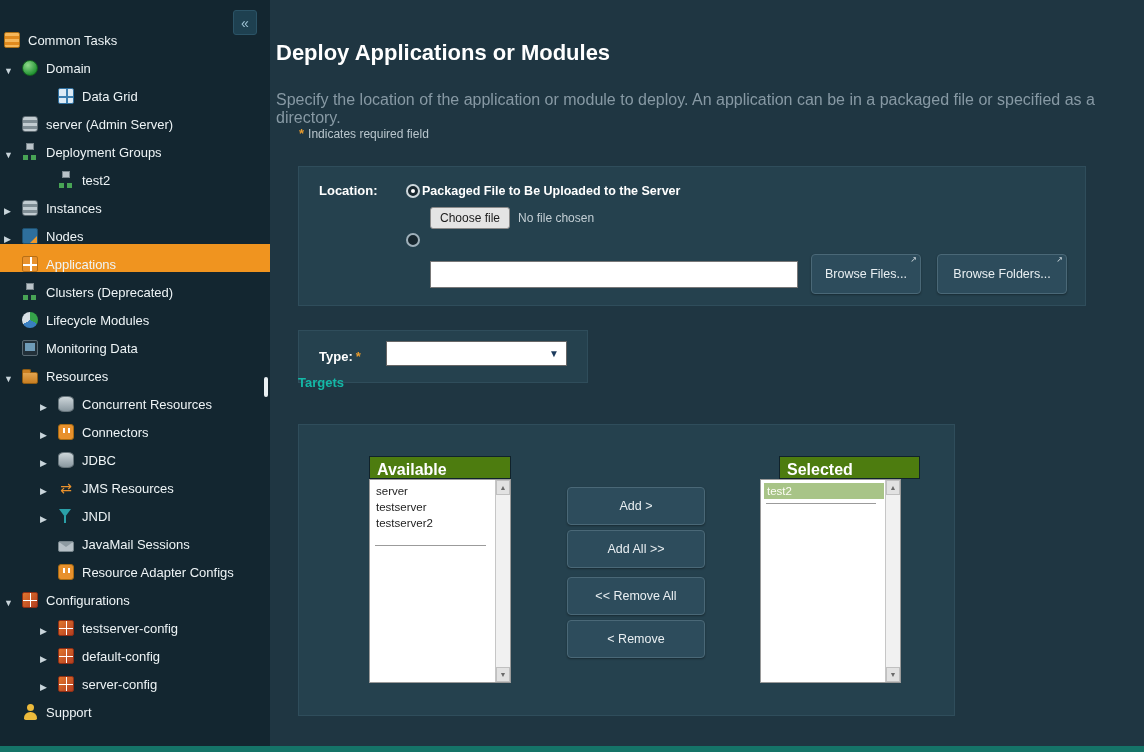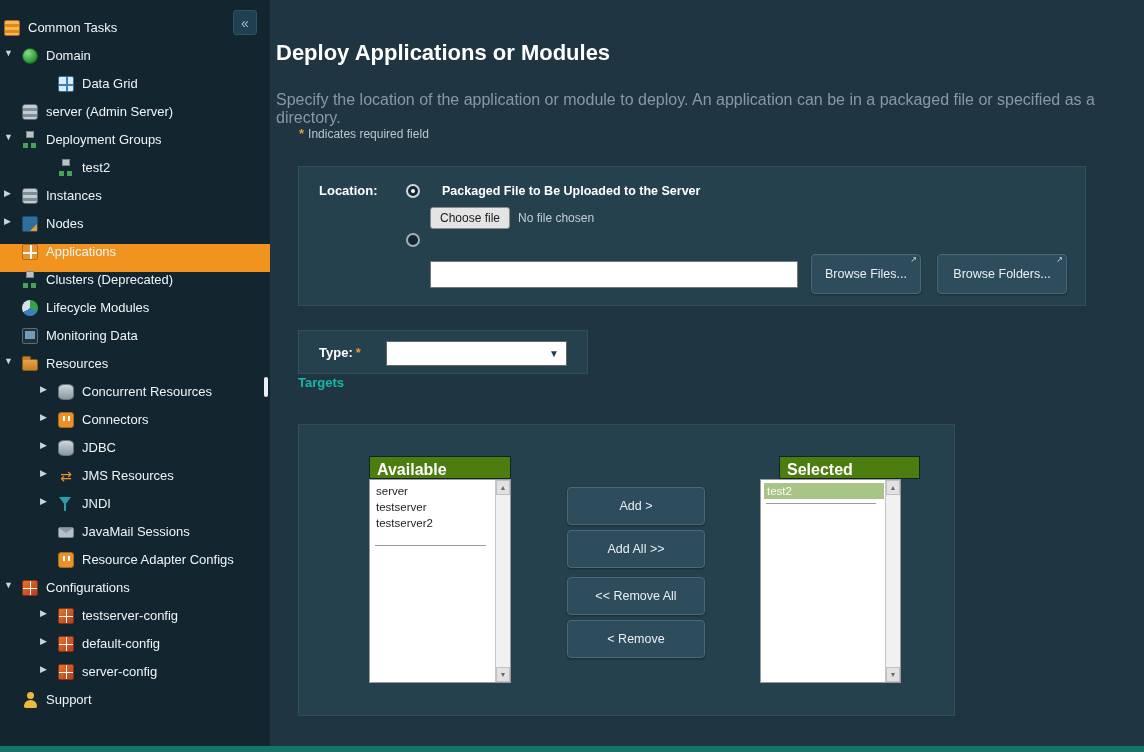--- a/index.html
+++ b/index.html
@@ -3,21 +3,21 @@
 <meta charset="utf-8">
 <style>
   *{margin:0;padding:0;box-sizing:border-box}
   html,body{width:1144px;height:752px;overflow:hidden}
   body{font-family:"Liberation Sans",sans-serif;background:#1f3642;position:relative}
 
   
   .sidebar{position:absolute;left:0;top:0;width:270px;height:746px;background:#132630}
   .collapse-btn{position:absolute;top:10px;right:13px;width:24px;height:25px;background:#1e4050;border:1px solid #2b5366;border-radius:3px;color:#9fc2d4;font-size:14px;display:flex;align-items:center;justify-content:center;cursor:pointer}
   .nav{padding-top:20px}
-  .srow{display:flex;align-items:flex-start;height:28px;color:#eef4f6;font-size:13px;cursor:pointer;white-space:nowrap}
+  .srow{display:flex;align-items:flex-end;height:28px;color:#eef4f6;font-size:13px;cursor:pointer;white-space:nowrap}
   .srow.lvl0{padding-left:4px}
   .srow.lvl1{padding-left:40px}
   .srow.selected{background:#f0941f}
   .arrow{width:18px;flex:none;font-size:9px;color:#c9d5db}
   .slabel{overflow:hidden;text-overflow:ellipsis}
   .side-thumb{position:absolute;right:2px;top:377px;width:4px;height:20px;background:#e9eff2;border-radius:2px;cursor:grab}
 
   
   .icon{width:16px;height:16px;margin-right:8px;position:relative;flex:none;border-radius:2px}
   .ic-tasks{background:repeating-linear-gradient(180deg,#f5b75a 0 3px,#e08a1e 3px 6px);border:1px solid #a96d15}
@@ -61,21 +61,21 @@
   .radio.checked::after{content:"";position:absolute;left:3px;top:3px;width:4px;height:4px;border-radius:50%;background:#fff}
   .opt-label{position:absolute;font-size:12.5px;font-weight:bold;color:#fff}
   .file-row{position:absolute;left:131px;top:40px;display:flex;align-items:center;gap:8px}
   .file-btn{background:#e4e4e4;border:1px solid #8a8a8a;border-radius:3px;color:#1c1c1c;font-size:12px;padding:3px 9px;cursor:pointer}
   .file-status{font-size:12px;color:#c3ced4}
   .path-input{position:absolute;left:131px;top:94px;width:368px;height:27px;background:#fff;border:1px solid #777;font-size:12px;padding:0 5px;font-family:"Liberation Sans",sans-serif}
   .btn-dark{background:#2d4c5c;border:1px solid #4a6877;border-radius:4px;color:#e9eff2;font-size:12.5px;text-align:center;cursor:pointer;box-shadow:0 1px 2px rgba(0,0,0,.35)}
   .browse{position:absolute;top:87px;height:40px;line-height:38px}
   .ext{position:absolute;top:1px;right:3px;font-size:8px;line-height:8px;color:#cfd9de}
 
-  .type-strip{position:absolute;left:28px;top:330px;width:290px;height:44px;display:flex;align-items:center;padding-left:20px}
+  .type-strip{position:absolute;left:28px;top:330px;width:290px;height:53px;display:flex;align-items:center;padding-left:20px}
   .type-label{font-size:13px;font-weight:bold;color:#fff}
   .type-strip .star{margin-left:3px}
   .select{position:absolute;left:87px;top:10px;width:181px;height:25px;background:#fff;border:1px solid #666;display:flex;align-items:center;cursor:pointer}
   .sel-val{flex:1;font-size:12px;color:#222;padding-left:5px}
   .sel-arrow{color:#1b3a5c;font-size:10px;padding-right:7px}
 
   .targets-heading{position:absolute;left:28px;top:375px;font-size:13px;font-weight:bold;color:#14b8a6}
   .targets-panel{position:absolute;left:28px;top:424px;width:657px;height:292px}
   .list-header{position:absolute;top:31px;height:23px;background:#4d7c0f;border:1px solid #10222b;color:#fff;font-size:16px;font-weight:bold;padding:4px 7px}
   .avail-h{left:70px;width:142px}
@@ -240,21 +240,21 @@
   <div class="subtitle">Specify the location of the application or module to deploy. An application can be in a packaged file or specified as a directory.</div>
 
   <div class="required-note">
     <span class="star">*</span><span>Indicates required field</span>
   </div>
 
   <div class="panel loc-panel">
     <div class="loc-label">Location:</div>
 
     <span class="radio checked" style="left:107px;top:17px"></span>
-    <div class="opt-label" style="left:143px;top:17px">Packaged File to Be Uploaded to the Server</div>
+    <div class="opt-label" style="left:123px;top:17px">Packaged File to Be Uploaded to the Server</div>
 
     <div class="file-row">
       <span class="file-btn">Choose file</span>
       <span class="file-status">No file chosen</span>
     </div>
 
     <span class="radio dim" style="left:107px;top:66px"></span>
 
     <input class="path-input" value="" style="">
 

